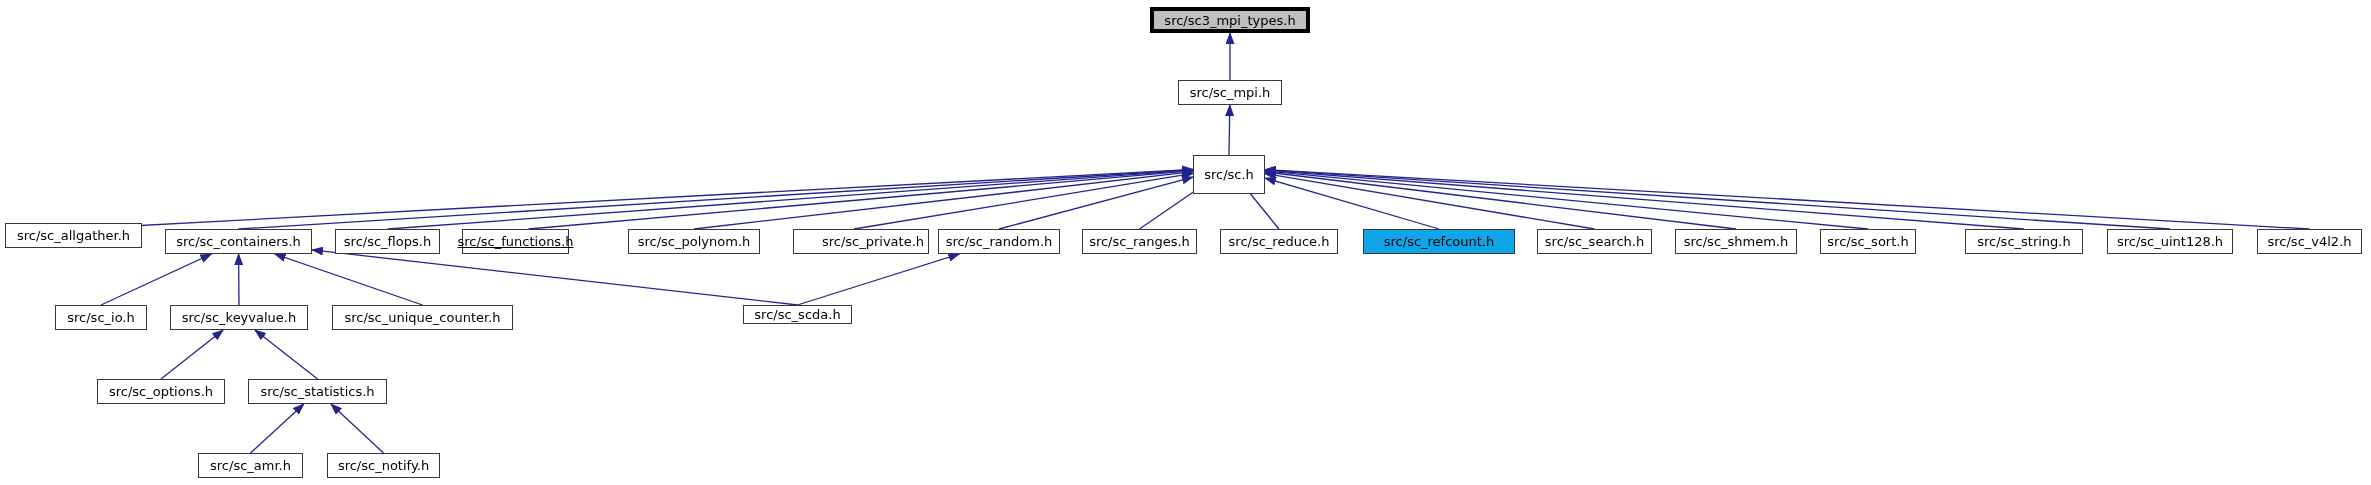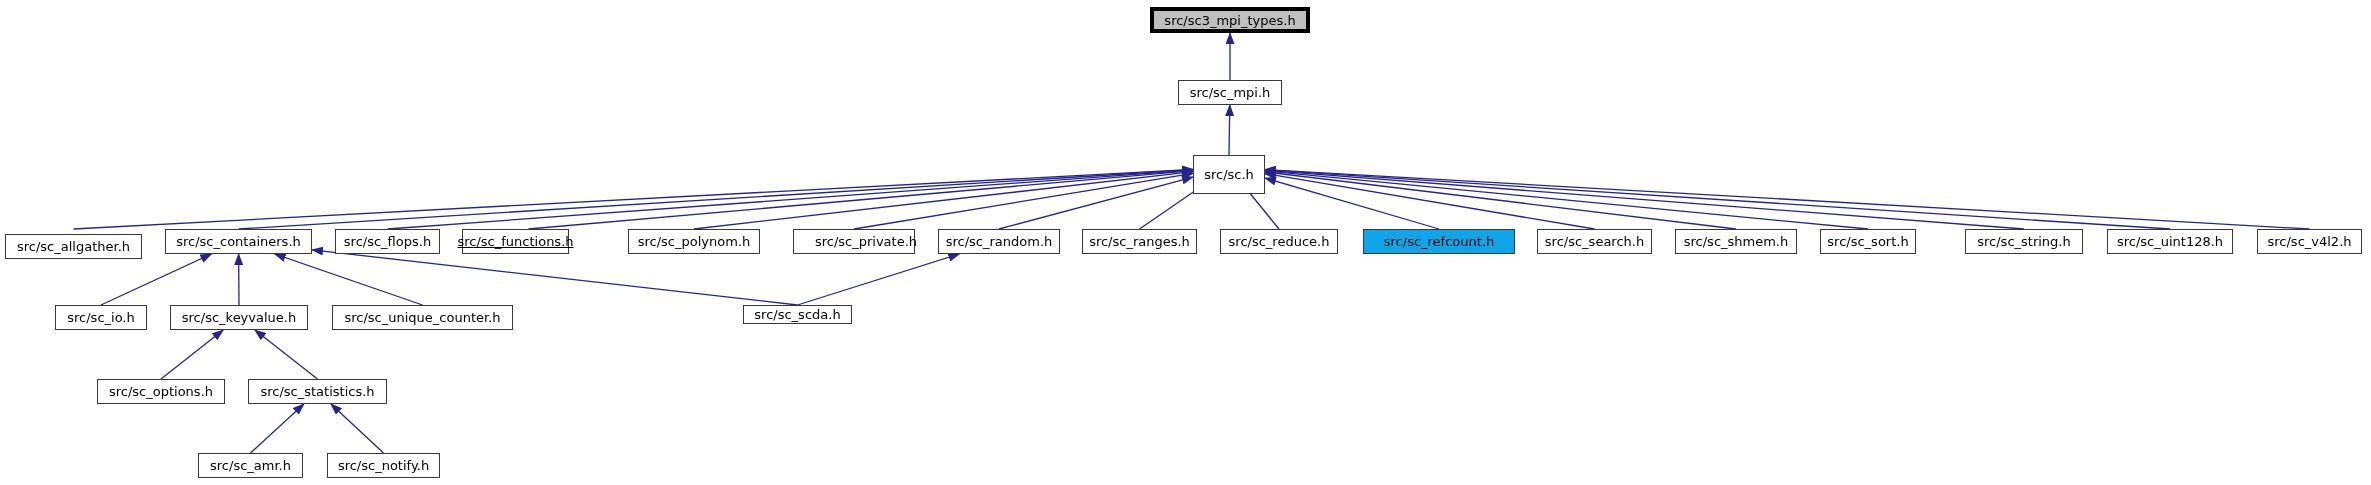--- a/index.html
+++ b/index.html
@@ -72,26 +72,26 @@
       <line x1="797.5" y1="305" x2="959.3346456692914" y2="254" stroke="#24248f" stroke-width="1.3" marker-end="url(#arrowhead)"></line>
       <line x1="161" y1="379" x2="223.14634146341464" y2="330" stroke="#24248f" stroke-width="1.3" marker-end="url(#arrowhead)"></line>
       <line x1="317.5" y1="379" x2="254.95528455284554" y2="330" stroke="#24248f" stroke-width="1.3" marker-end="url(#arrowhead)"></line>
       <line x1="250.5" y1="453" x2="303.8821138211382" y2="404" stroke="#24248f" stroke-width="1.3" marker-end="url(#arrowhead)"></line>
       <line x1="383.5" y1="453" x2="330.9146341463415" y2="404" stroke="#24248f" stroke-width="1.3" marker-end="url(#arrowhead)"></line>
     </svg>
   <div id="nodes-layer">
       <div class="node selected" style="left: 1150px; top: 7px; width: 160px; height: 26px; background: rgb(191, 191, 191); border-color: rgb(0, 0, 0);">src/sc3_mpi_types.h</div>
       <div class="node" style="left: 1178px; top: 80px; width: 104px; height: 25px; background: rgb(255, 255, 255); border-color: rgb(56, 56, 56);">src/sc_mpi.h</div>
       <div class="node" style="left: 1193px; top: 155px; width: 72px; height: 39px; background: rgb(255, 255, 255); border-color: rgb(56, 56, 56);">src/sc.h</div>
-      <div class="node" style="left: 5px; top: 234px; width: 137px; height: 25px; background: rgb(255, 255, 255); border-color: rgb(56, 56, 56);">src/sc_allgather.h</div>
+      <div class="node" style="left: 5px; top: 223px; width: 137px; height: 25px; background: rgb(255, 255, 255); border-color: rgb(56, 56, 56);">src/sc_allgather.h</div>
       <div class="node" style="left: 165px; top: 229px; width: 147px; height: 25px; background: rgb(255, 255, 255); border-color: rgb(56, 56, 56);">src/sc_containers.h</div>
       <div class="node" style="left: 335px; top: 229px; width: 105px; height: 25px; background: rgb(255, 255, 255); border-color: rgb(56, 56, 56);">src/sc_flops.h</div>
       <div class="node" style="left: 462px; top: 229px; width: 107px; height: 25px; background: rgb(255, 255, 255); border-color: rgb(56, 56, 56); text-decoration: underline;">src/sc_functions.h</div>
       <div class="node" style="left: 628px; top: 229px; width: 132px; height: 25px; background: rgb(255, 255, 255); border-color: rgb(56, 56, 56);">src/sc_polynom.h</div>
-      <div class="node" style="left: 793px; top: 229px; width: 122px; height: 25px; background: rgb(255, 255, 255); border-color: rgb(56, 56, 56); padding-left: 24px;">src/sc_private.h</div>
+      <div class="node" style="left: 793px; top: 229px; width: 136px; height: 25px; background: rgb(255, 255, 255); border-color: rgb(56, 56, 56); padding-left: 24px;">src/sc_private.h</div>
       <div class="node" style="left: 938px; top: 229px; width: 122px; height: 25px; background: rgb(255, 255, 255); border-color: rgb(56, 56, 56);">src/sc_random.h</div>
       <div class="node" style="left: 1082px; top: 229px; width: 115px; height: 25px; background: rgb(255, 255, 255); border-color: rgb(56, 56, 56);">src/sc_ranges.h</div>
       <div class="node" style="left: 1220px; top: 229px; width: 118px; height: 25px; background: rgb(255, 255, 255); border-color: rgb(56, 56, 56);">src/sc_reduce.h</div>
       <div class="node" style="left: 1363px; top: 229px; width: 152px; height: 25px; background: #0ea5e9; border-color: rgb(56, 56, 56);">src/sc_refcount.h</div>
       <div class="node" style="left: 1537px; top: 229px; width: 115px; height: 25px; background: rgb(255, 255, 255); border-color: rgb(56, 56, 56);">src/sc_search.h</div>
       <div class="node" style="left: 1675px; top: 229px; width: 122px; height: 25px; background: rgb(255, 255, 255); border-color: rgb(56, 56, 56);">src/sc_shmem.h</div>
       <div class="node" style="left: 1820px; top: 229px; width: 96px; height: 25px; background: rgb(255, 255, 255); border-color: rgb(56, 56, 56);">src/sc_sort.h</div>
       <div class="node" style="left: 1965px; top: 229px; width: 118px; height: 25px; background: rgb(255, 255, 255); border-color: rgb(56, 56, 56);">src/sc_string.h</div>
       <div class="node" style="left: 2107px; top: 229px; width: 126px; height: 25px; background: rgb(255, 255, 255); border-color: rgb(56, 56, 56);">src/sc_uint128.h</div>
       <div class="node" style="left: 2257px; top: 229px; width: 105px; height: 25px; background: rgb(255, 255, 255); border-color: rgb(56, 56, 56);">src/sc_v4l2.h</div>

